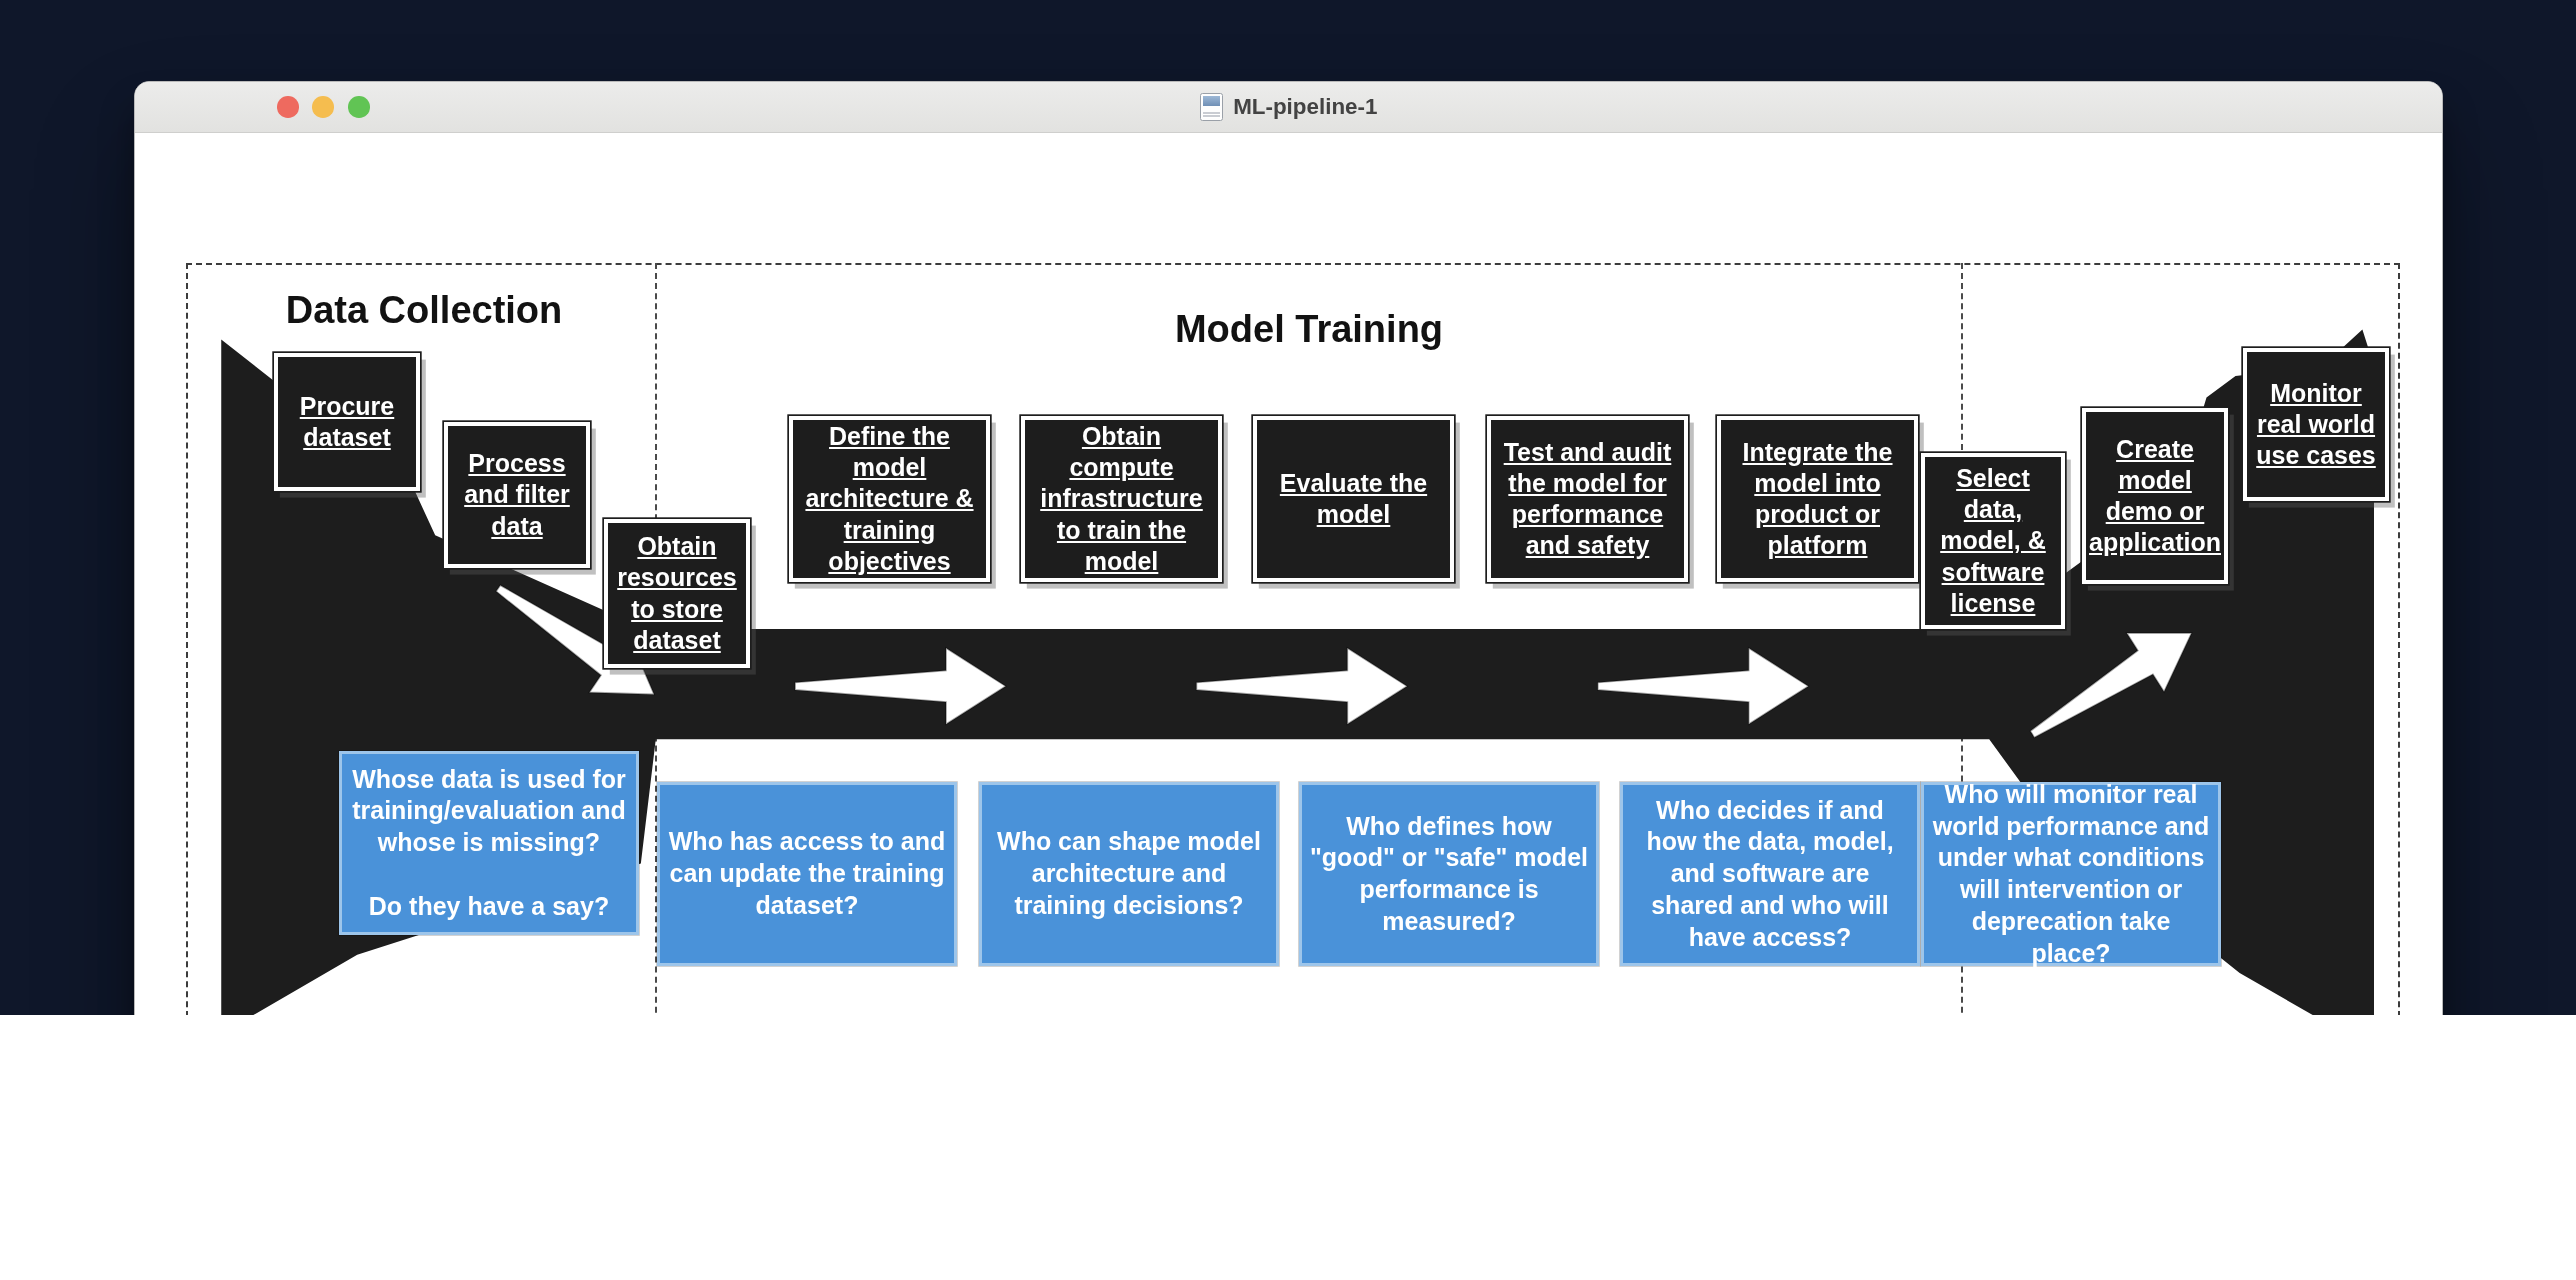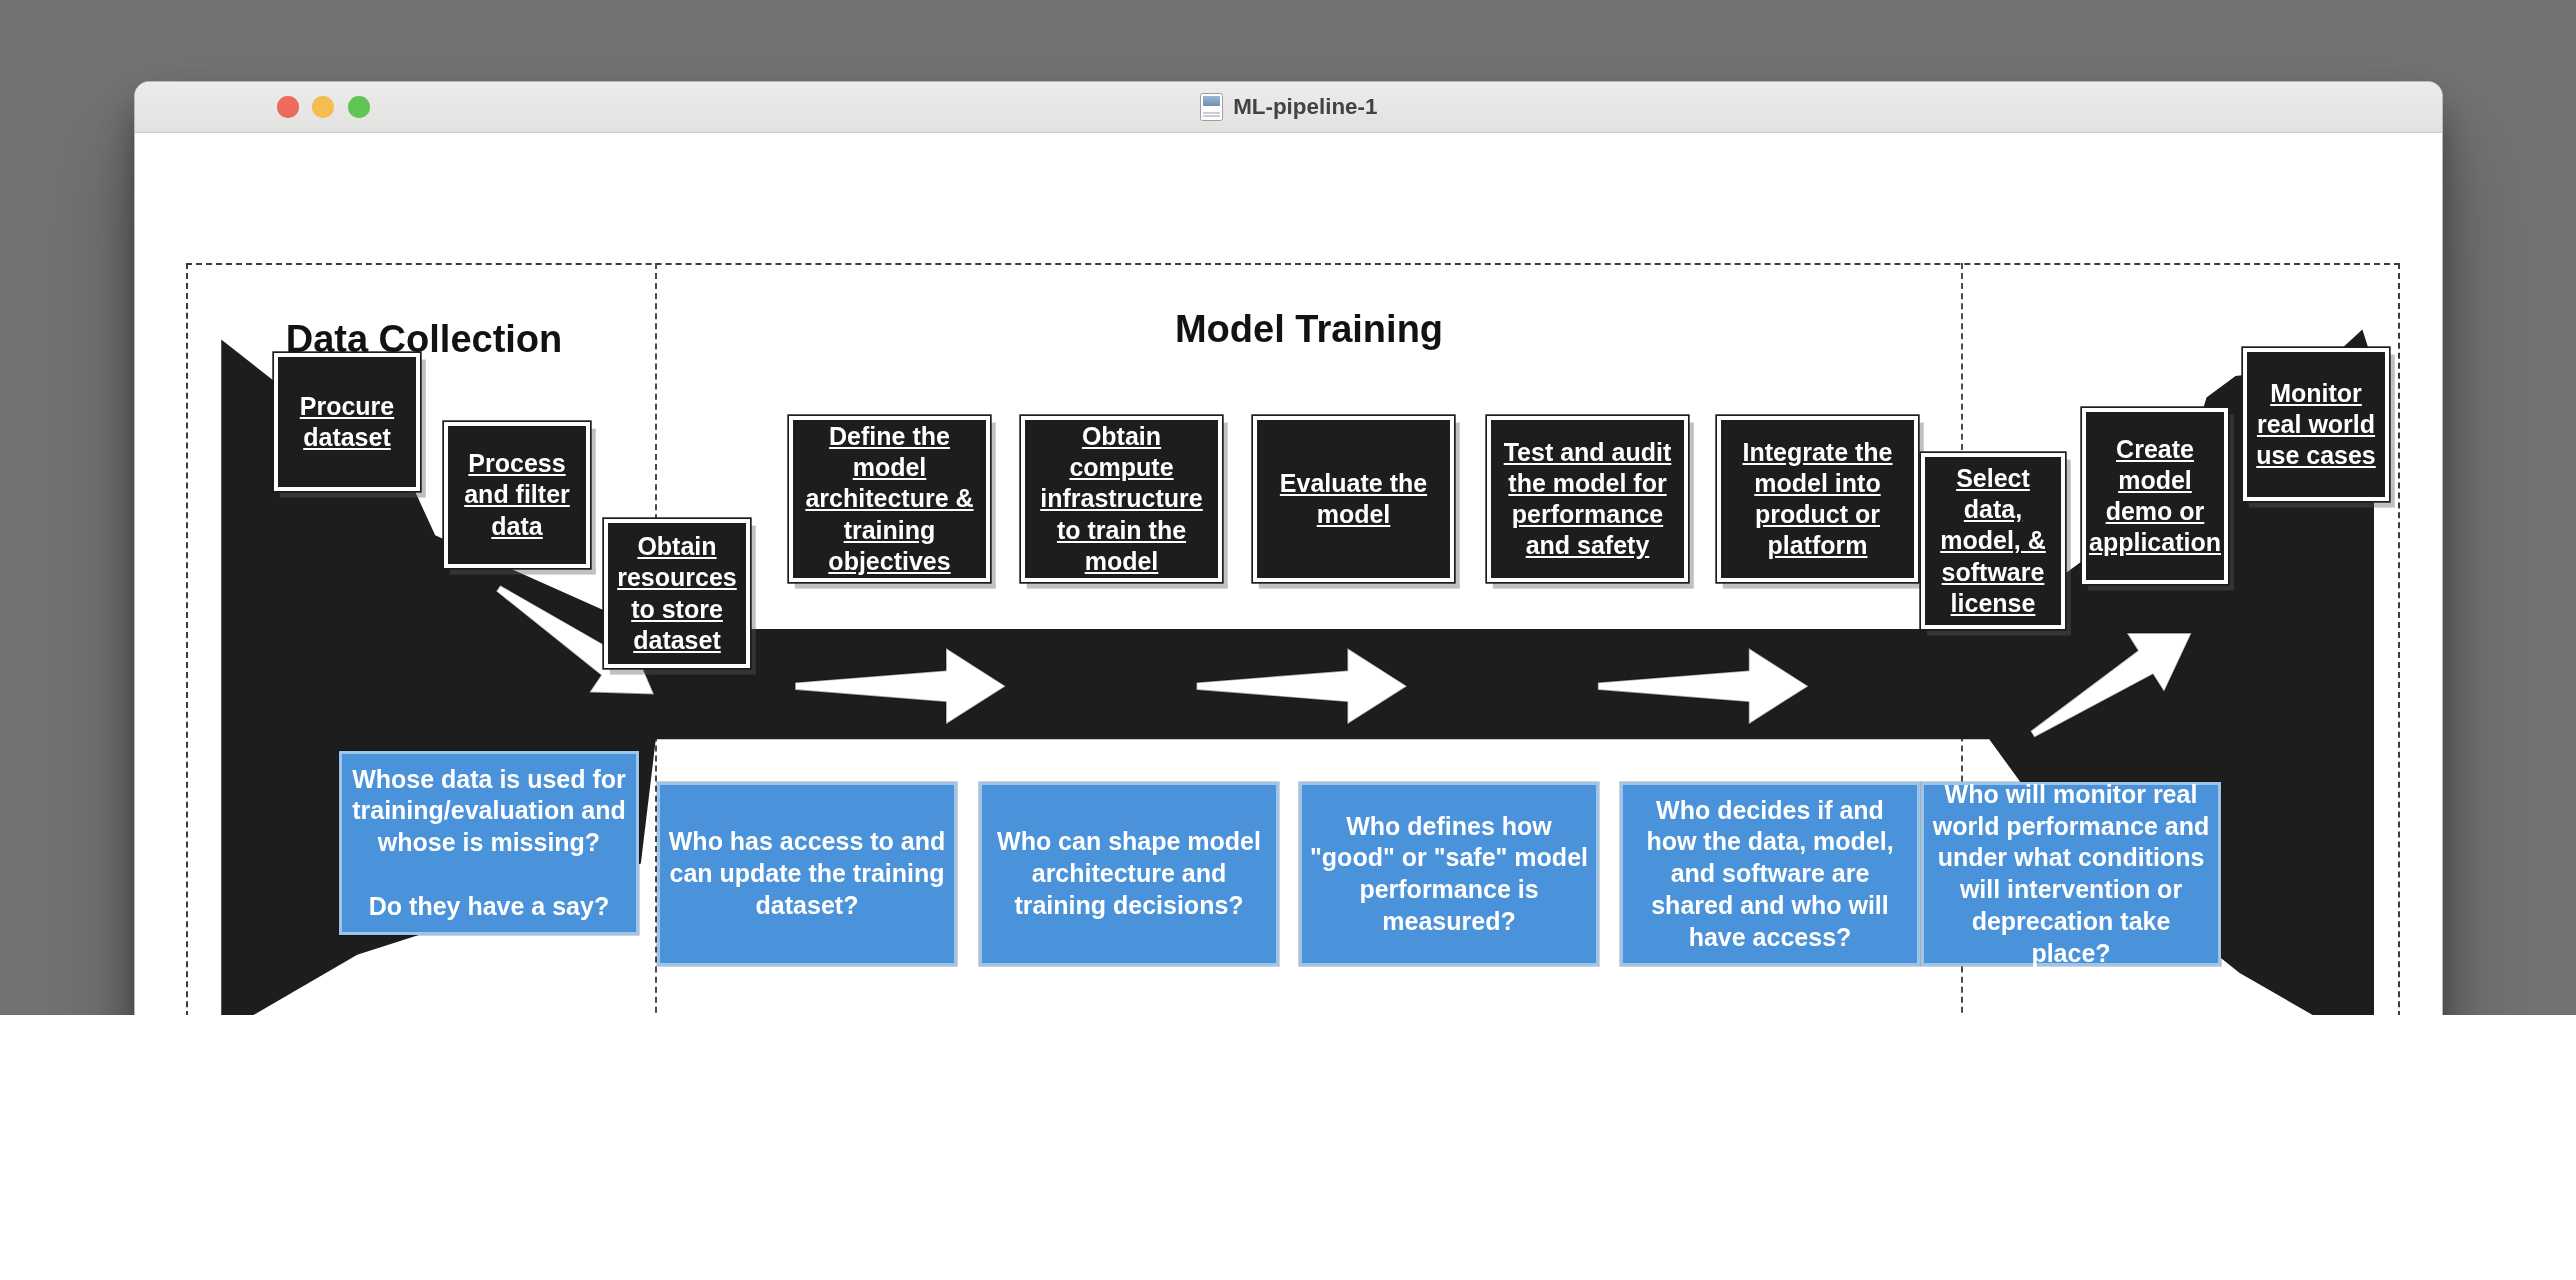--- a/index.html
+++ b/index.html
@@ -1,17 +1,17 @@
 <!DOCTYPE html>
 <html style="font-size:13.3px"><head>
 <meta charset="utf-8">
 <style>
   html,body{margin:0;padding:0;background:#ffffff;}
   #screen{
-    position:relative;width:2576px;height:1015px;background:#737373;
+    position:relative;width:2576px;height:1015px;background:#0f172a;
     font-family:"Liberation Sans",sans-serif;overflow:hidden;
   }
   
   #app-window{
     position:absolute;left:134px;top:81px;width:2307px;height:1047px;
     background:#ffffff;border:0.8px solid #b9b9b9;border-radius:15px;
     box-shadow:0 25px 37px -4.1px rgba(0,0,0,0.45), 0 58px 100px rgba(0,0,0,0.30);
   }
   #title-bar{
     position:absolute;left:0;top:0;right:0;height:50px;
@@ -81,21 +81,21 @@
         <span id="window-title">ML-pipeline-1</span>
       </span>
     </div>
 
     <div id="diagram">
 
       <div class="dashed" style="left:51px;top:130px;width:2210px;height:790px;"></div>
       <div class="dashed-v" style="left:520px;top:130px;height:790px;"></div>
       <div class="dashed-v" style="left:1826px;top:130px;height:790px;"></div>
 
-      <div class="section-header" style="left:289px;top:177px;margin-top:29px;">Data Collection</div>
+      <div class="section-header" style="left:289px;top:177px;">Data Collection</div>
       <div class="section-header" style="left:1174px;top:196px;">Model Training</div>
 
       <svg id="shape-svg" width="2307" height="996" viewBox="0 0 2782 1201">
           <polygon points="104,249 338,433 362,485 616,598 2236,598 2358,509 2398,441 2478,386 2498,319 2533,293 2638,281 2686,237 2700,281 2700,1106 2538,1013 2398,901 2300,819 2236,731 628,731 610,881 268,991 104,1086" fill="#1d1d1d"></polygon>
           <polygon points="435.5,552.7 561.9,653.9 547.8,674.6 626.0,677.0 595.1,605.1 581.0,625.8 440.5,545.3" fill="#ffffff" stroke="rgba(0,0,0,0.35)" stroke-width="2"></polygon>
           <polygon points="796.0,671.5 978.0,686.0 978.0,713.0 1050.0,667.0 978.0,621.0 978.0,648.0 796.0,662.5" fill="#ffffff" stroke="rgba(0,0,0,0.35)" stroke-width="2"></polygon>
           <polygon points="1280.0,671.5 1462.0,686.0 1462.0,713.0 1534.0,667.0 1462.0,621.0 1462.0,648.0 1280.0,662.5" fill="#ffffff" stroke="rgba(0,0,0,0.35)" stroke-width="2"></polygon>
           <polygon points="1764.0,671.5 1946.0,686.0 1946.0,713.0 2018.0,667.0 1946.0,621.0 1946.0,648.0 1764.0,662.5" fill="#ffffff" stroke="rgba(0,0,0,0.35)" stroke-width="2"></polygon>
           <polygon points="2290.4,728.8 2433.4,652.7 2446.8,673.8 2480.0,603.0 2401.8,602.9 2415.2,624.0 2285.6,721.2" fill="#ffffff" stroke="rgba(0,0,0,0.35)" stroke-width="2"></polygon>
         </svg>

